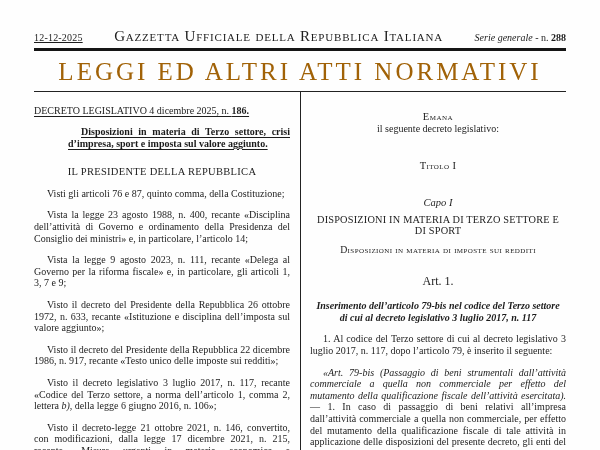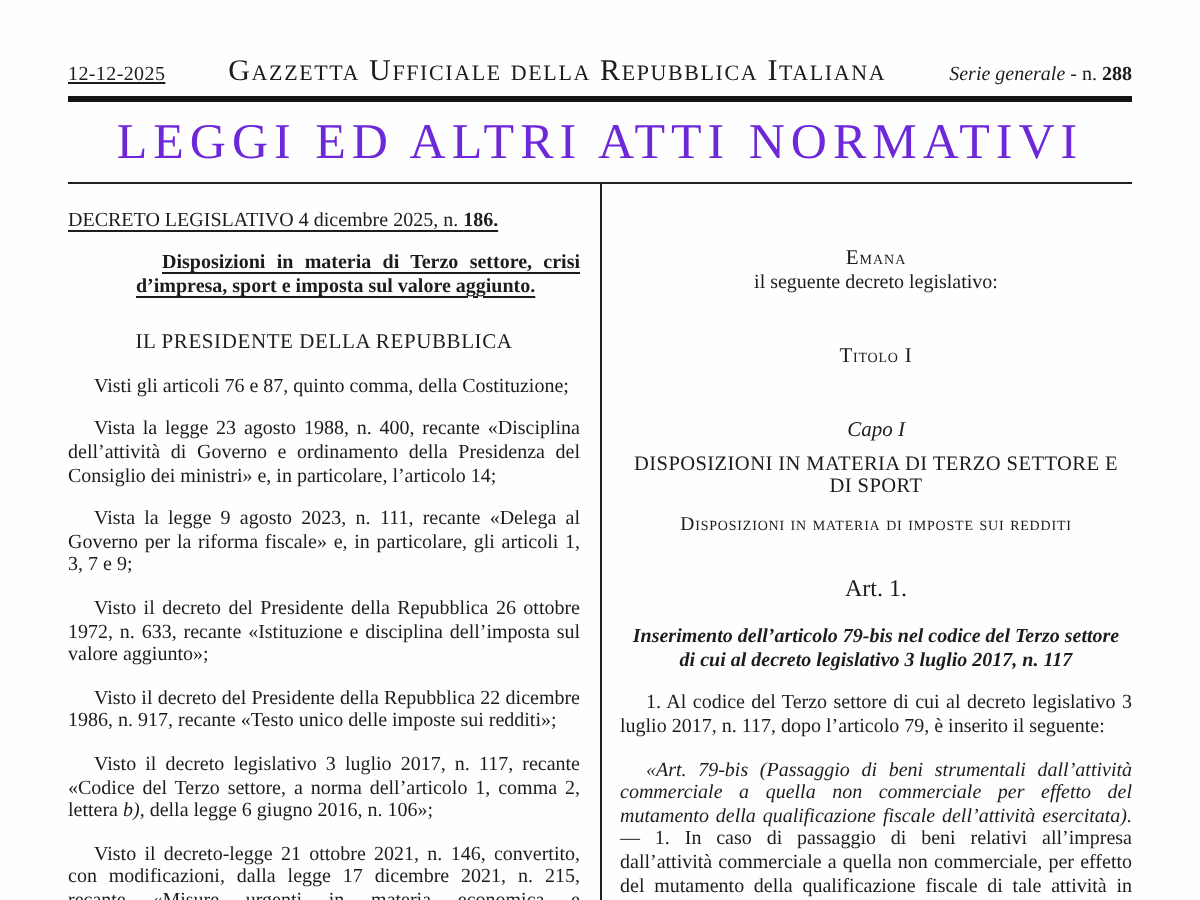--- a/index.html
+++ b/index.html
@@ -26,21 +26,21 @@
   .series .num { font-weight: bold; }
 
   .thick-rule { height: 2.5px; background: #151515; margin-top: 4px; }
 
   
   .banner {
     margin-top: 7px;
     text-align: center;
     font-size: 25px; line-height: 28px;
     letter-spacing: 3px;
-    color: #6d28d9;
+    color: #a16207;
   }
   .thin-rule { height: 1px; background: #222; margin-top: 5px; }
 
   
   .columns {
     position: relative;
     display: flex;
     height: 361px;
     overflow: hidden;
   }
@@ -71,21 +71,21 @@
     text-underline-offset: 2px;
     margin-left: 34px;
   }
   .president-heading {
     margin: 17px 0 10px 0;
     text-align: center;
     font-size: 10.5px; letter-spacing: .3px;
   }
 
   .c { text-align: center; }
-  .emana { margin-top: 19px; font-variant: small-caps; font-size: 10.5px; letter-spacing: .5px; }
+  .emana { margin-top: 6px; font-variant: small-caps; font-size: 10.5px; letter-spacing: .5px; }
   .emana-sub { margin-top: 1px; }
   .titolo-label { margin-top: 25px; font-variant: small-caps; font-size: 10.5px; letter-spacing: .4px; }
   .titolo-heading { margin-top: 5px; font-size: 10.3px; letter-spacing: .2px; padding: 0 6px; }
   .capo-label { margin-top: 26px; font-style: italic; font-size: 10.5px; }
   .capo-heading { margin-top: 7px; font-variant: small-caps; font-size: 9.8px; letter-spacing: .4px; }
   .art-label { margin-top: 20px; font-size: 12px; }
   .art-subtitle { margin-top: 13px; font-weight: bold; font-style: italic; padding: 0 2px; }
   .par-intro { margin-top: 14px; }
   .it { font-style: italic; }
 </style>

